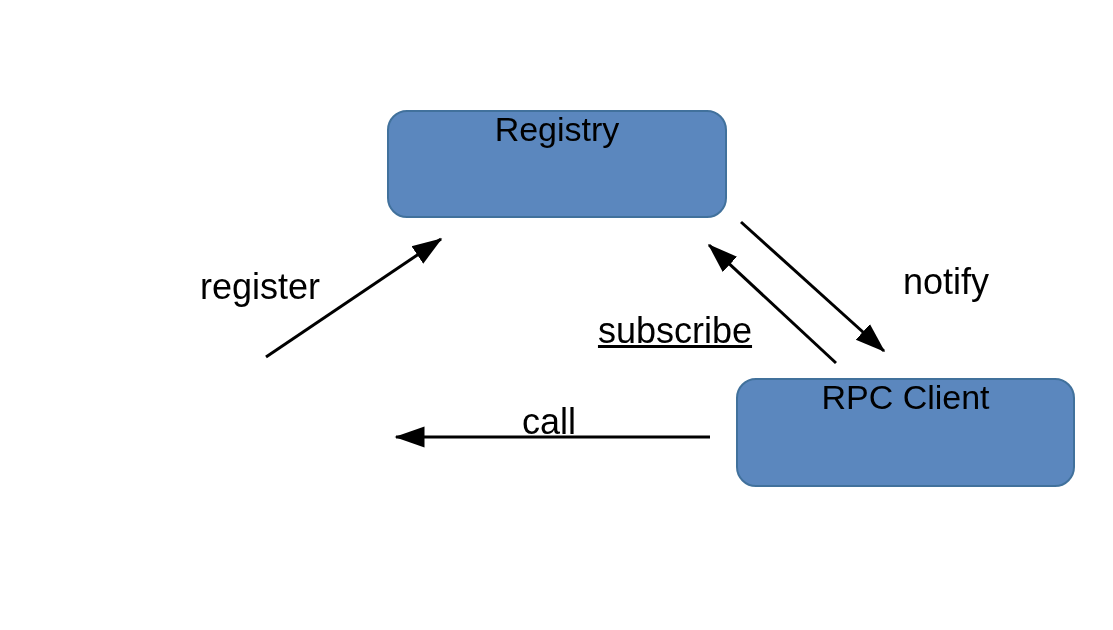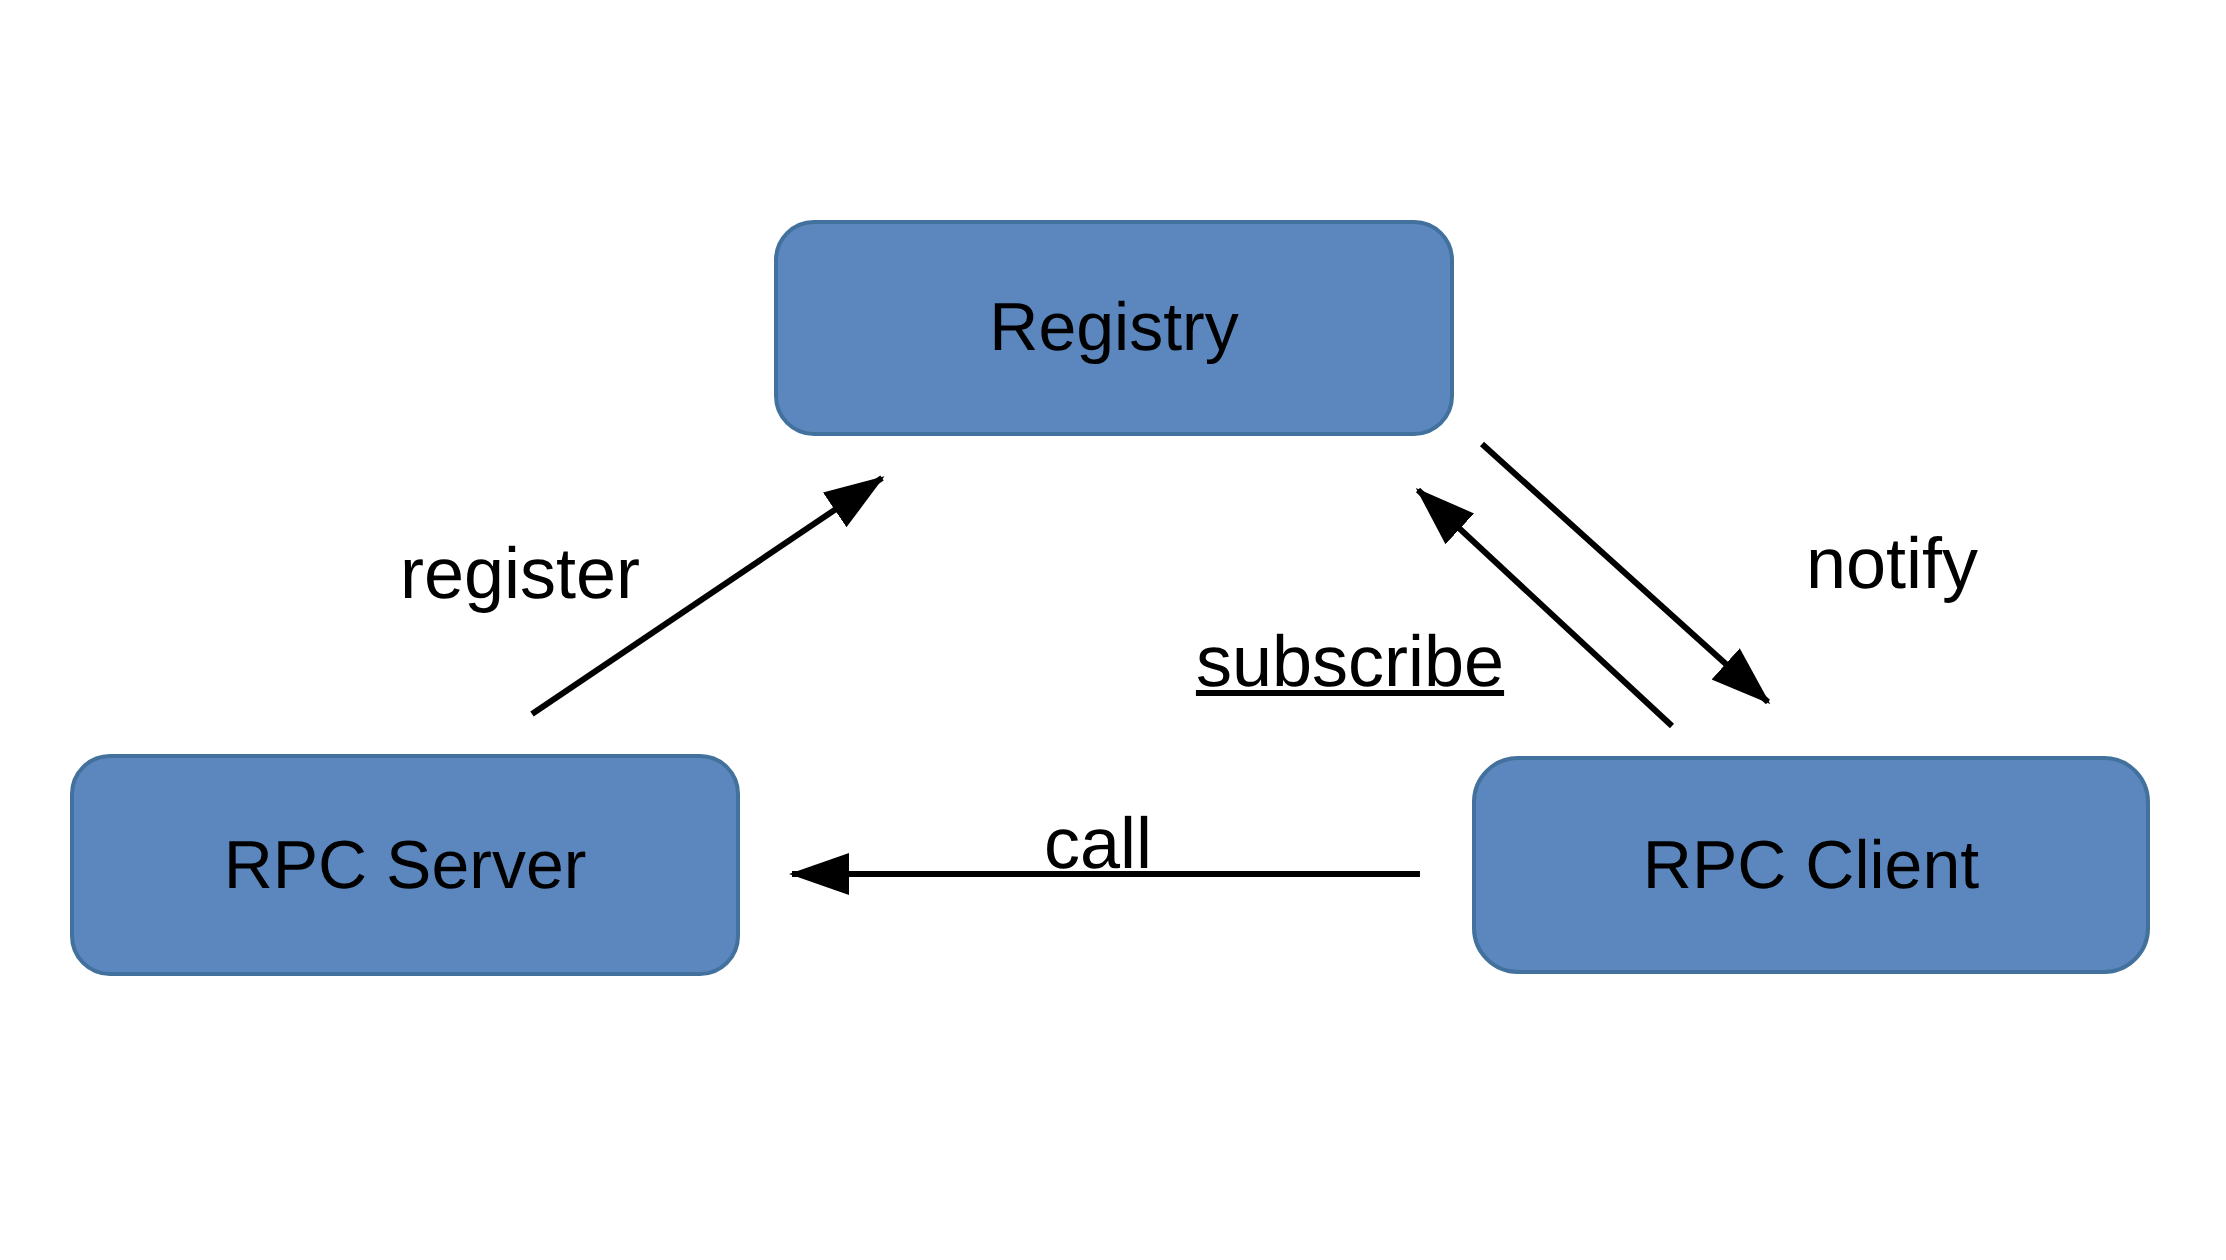--- a/index.html
+++ b/index.html
@@ -28,32 +28,32 @@
     left: 0; top: 0;
     width: 1113px; height: 630px;
     color: var(--arrow);
   }
   .node {
     position: absolute;
     background: var(--node-fill);
     border: 2px solid var(--node-border);
     border-radius: 20px;
     display: flex;
-    align-items: center;
+    align-items: flex-start;
     justify-content: center;
   }
   .node-label {
     color: var(--text);
     font-size: 34px;
     line-height: 1;
     white-space: nowrap;
   }
   .node-registry   { left: 387px; top: 110px; width: 340px; height: 108px; }
   .node-rpc-server { left: 35px;  top: 377px; width: 335px; height: 111px; }
-  .node-rpc-client { left: 736px; top: 378px; width: 339px; height: 109px; border-radius: 23px; }
+  .node-rpc-client { left: 736px; top: 378px; width: 339px; height: 109px; }
   .edge-label {
     position: absolute;
     transform: translate(-50%, -50%);
     color: var(--text);
     font-size: 36px;
     line-height: 1;
     white-space: nowrap;
   }
   .lbl-register  { left: 260px; top: 287px; }
   .lbl-subscribe { left: 675px; top: 331px; text-decoration: underline; }
@@ -74,23 +74,20 @@
     <line x1="266" y1="357" x2="441" y2="239" stroke="currentColor" stroke-width="3" marker-end="url(#arrowhead)"></line>
     <line x1="836" y1="363" x2="709" y2="245" stroke="currentColor" stroke-width="3" marker-end="url(#arrowhead)"></line>
     <line x1="741" y1="222" x2="884" y2="351" stroke="currentColor" stroke-width="3" marker-end="url(#arrowhead)"></line>
     <line x1="710" y1="437" x2="396" y2="437" stroke="currentColor" stroke-width="3" marker-end="url(#arrowhead)"></line>
   </svg>
 
   <div class="node node-registry">
     <span class="node-label">Registry</span>
   </div>
 
-  <div class="node node-rpc-server">
-    <span class="node-label">RPC Server</span>
-  </div>
 
   <div class="node node-rpc-client">
     <span class="node-label">RPC Client</span>
   </div>
 
   <div class="edge-label lbl-register">register</div>
 
   <div class="edge-label lbl-subscribe">subscribe</div>
 
   <div class="edge-label lbl-notify">notify</div>

